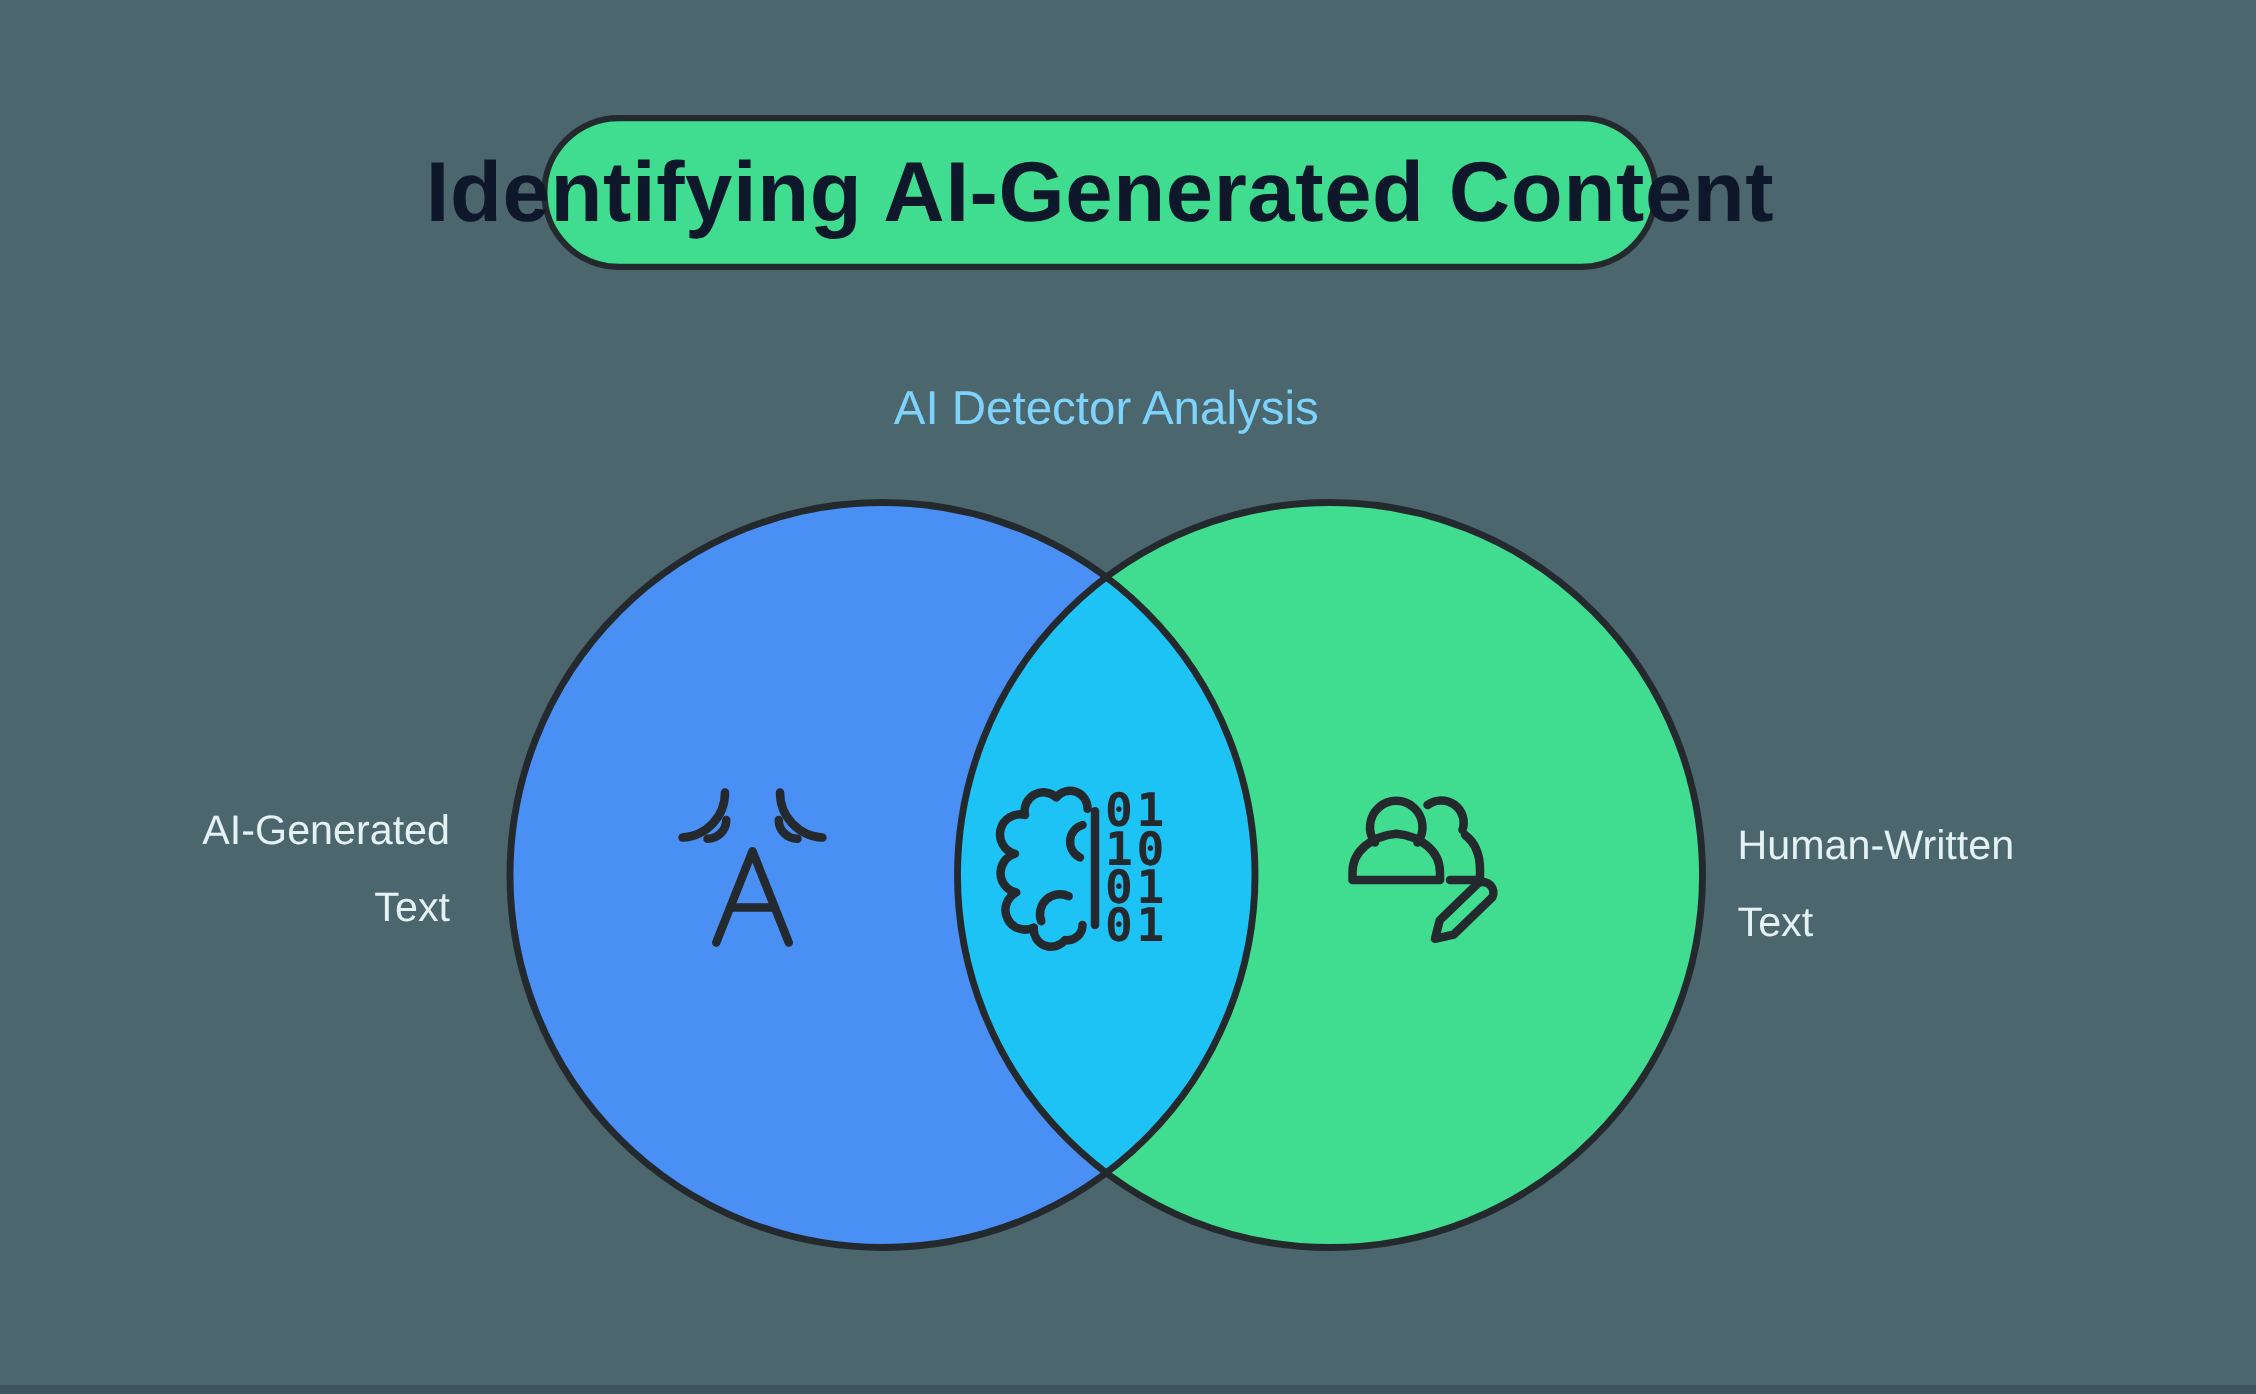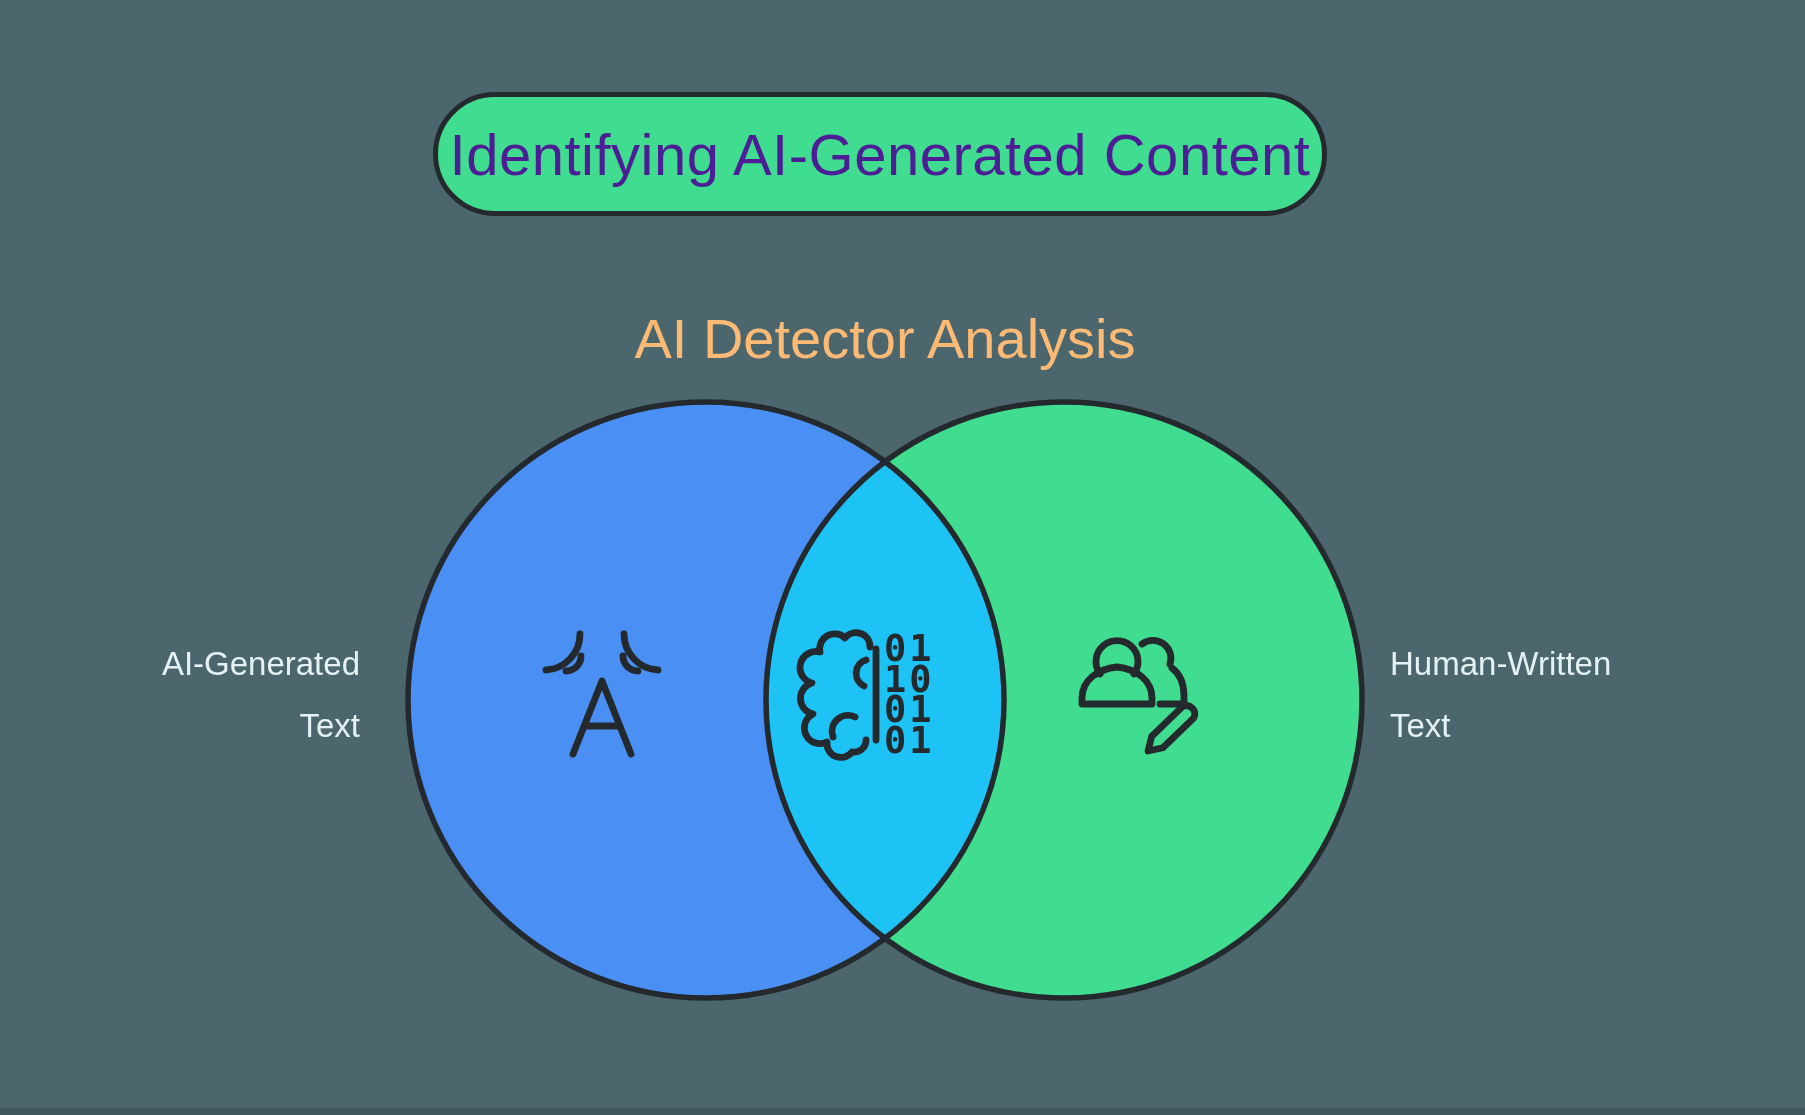--- a/index.html
+++ b/index.html
@@ -14,38 +14,38 @@
   .title-pill {
     position: absolute; left: 433px; top: 92px;
     width: 894px; height: 124px;
     box-sizing: border-box;
     background: #40DC8F;
     border: 5px solid #24292E;
     border-radius: 62px;
     display: flex; align-items: center; justify-content: center;
   }
   .title-pill span {
-    font-size: 58px; font-weight: normal; color: #4c1d95;
+    font-size: 68px; font-weight: bold; color: #0f172a;
     letter-spacing: 0.5px; white-space: nowrap;
   }
 
   .venn-heading {
     position: absolute; left: 385px; top: 306px; width: 1000px;
     text-align: center;
-    font-size: 56px; font-weight: 500; color: #fdba74;
+    font-size: 38px; font-weight: 500; color: #7dd3fc;
     white-space: nowrap;
   }
 
   .side-label {
     position: absolute; top: 633px;
     font-size: 33px; font-weight: 500; color: #E4F2F4;
     line-height: 62px;
   }
   .label-left  { left: 48px;  width: 312px; text-align: right; }
-  .label-right { left: 1390px; width: 340px; text-align: left; }
+  .label-right { left: 1390px; width: 340px; text-align: left; margin-top: 12px; }
 
   .venn-svg { position: absolute; left: 0; top: 0; }
 
   .circle-outline { fill: none; stroke: #24292E; stroke-width: 5.5px; }
 
   .icon path, .icon line {
     fill: none; stroke: #24292E; stroke-width: 6.8px;
     stroke-linecap: round; stroke-linejoin: round;
   }
   .binary-text {

